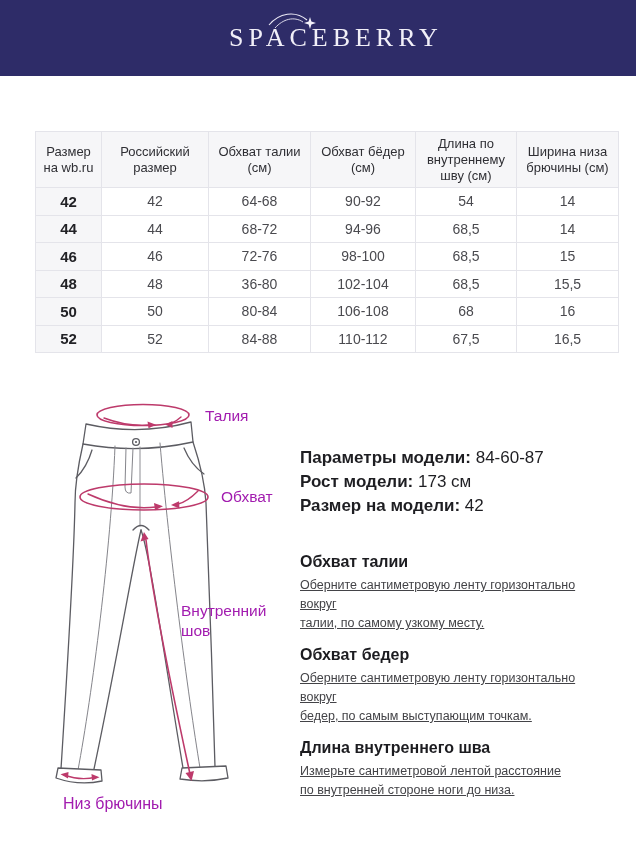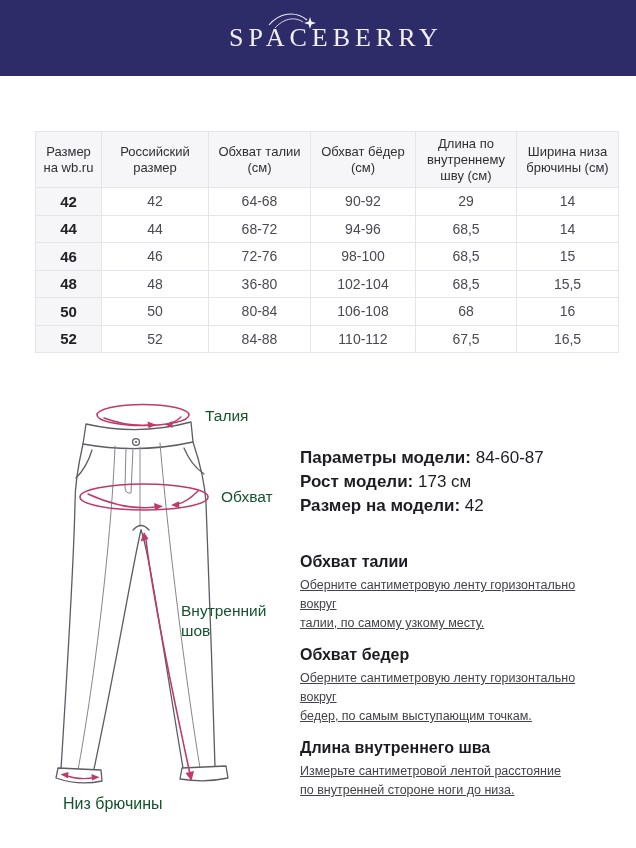--- a/index.html
+++ b/index.html
@@ -36,21 +36,21 @@
   }
   .size-table tbody tr { height:27.5px; }
   .size-table tbody td { font-size:14px; color:#4a4a4f; background:#ffffff; }
   .size-table tbody td.first {
     background:#f6f6f8; font-weight:bold; font-size:15px; color:#222226;
   }
 
   
   .pants-svg { position:absolute; left:30px; top:390px; }
   .diagram-label {
-    position:absolute; font-size:15.5px; line-height:20px; color:#14532d;
+    position:absolute; font-size:15.5px; line-height:20px; color:#a21caf;
   }
   .lbl-waist  { left:205px; top:406px; }
   .lbl-hips   { left:221px; top:487px; }
   .lbl-inseam { left:181px; top:601px; width:102px; }
   .lbl-hem    { left:63px;  top:794px; font-size:16px; }
 
   
   .right-col { position:absolute; left:300px; top:446px; width:310px; }
   .model-info { margin-bottom:34px; }
   .model-line { font-size:17px; line-height:24px; color:#1e1e22; }
@@ -100,21 +100,21 @@
         <th>Длина по внутреннему шву (см)</th>
         <th>Ширина низа брючины (см)</th>
       </tr>
     </thead>
     <tbody>
       <tr>
         <td class="first">42</td>
         <td>42</td>
         <td>64-68</td>
         <td>90-92</td>
-        <td>29</td>
+        <td>54</td>
         <td>14</td>
       </tr>
       <tr>
         <td class="first">44</td>
         <td>44</td>
         <td>68-72</td>
         <td>94-96</td>
         <td>68,5</td>
         <td>14</td>
       </tr>

